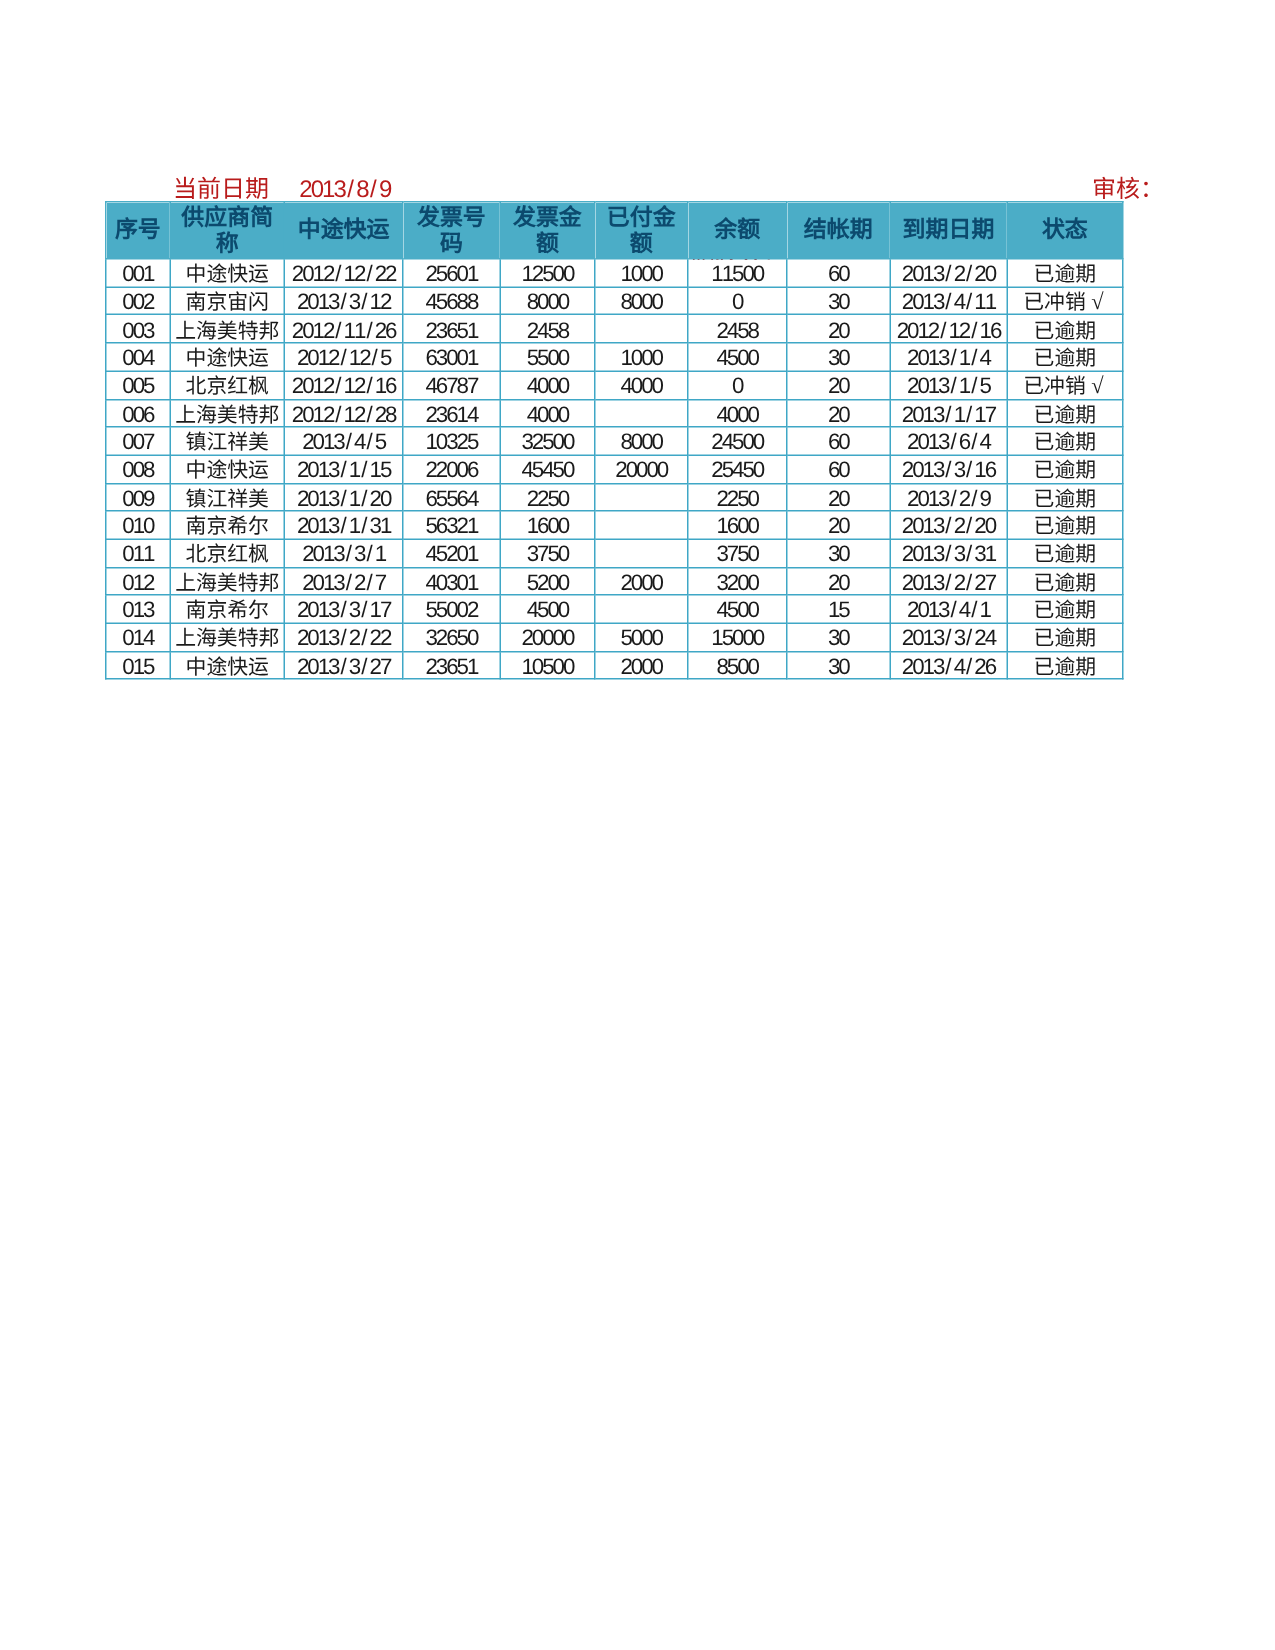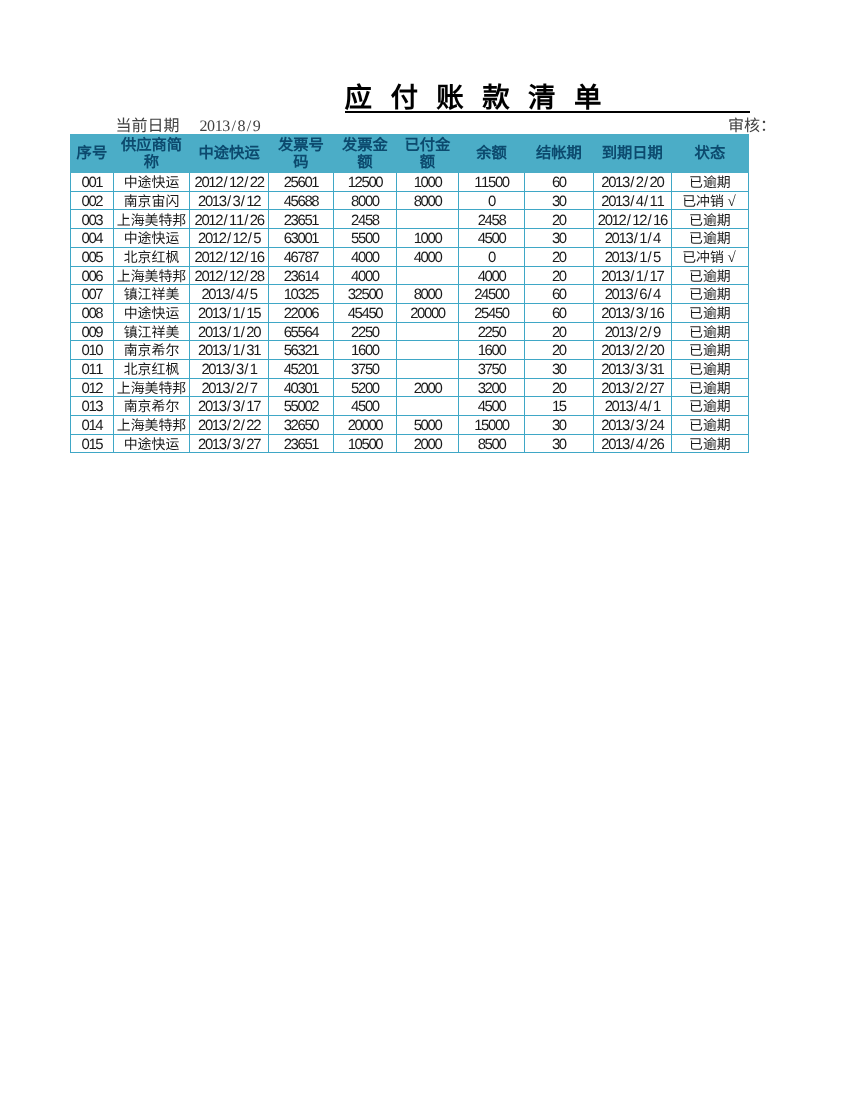--- a/index.html
+++ b/index.html
@@ -43,25 +43,25 @@
     font-size: 27.5px;
     font-weight: bold;
     line-height: 29px;
     letter-spacing: 18.4px;
     white-space: nowrap;
   }
 
   
   .sub {
     position: absolute;
-    font-family: Liberation Serif, serif;
+    font-family: Liberation Sans, sans-serif;
     font-size: 16px;
     line-height: 18px;
     white-space: nowrap;
-    color: #404040;
+    color: #b91c1c;
   }
   .sub .hw { width: 7.6px; }
   .sub-label-date { left: 115.4px; top: 118.1px; }
   .sub-date-val   { left: 199.5px; top: 117.5px; }
   .sub-maker      { left: 460.5px; top: 118.1px; margin-top: 44px; }
   .sub-auditor    { left: 728px; top: 118.1px; }
 
   
   table.grid {
     position: absolute;
@@ -100,23 +100,20 @@
     font-size: 13.9px;
     line-height: 14px;
   }
   table.grid tbody td .cv { display: block; position: relative; top: 2.3px; white-space: nowrap; }
 </style>
 </head>
 <body>
 
 <div class="sheet">
 
-  <div class="title-block">
-    <div class="title-text" id="title-text">应付账款清单</div>
-  </div>
 
   <div class="sub sub-label-date">当前日期</div>
   <div class="sub sub-date-val" id="date-val"><span class="hw">2</span><span class="hw">0</span><span class="hw">1</span><span class="hw">3</span><span class="hw">/</span><span class="hw">8</span><span class="hw">/</span><span class="hw">9</span></div>
   <div class="sub sub-maker">制表人：</div>
   <div class="sub sub-auditor">审核：</div>
 
   <table class="grid">
     <colgroup id="cg">
         <col style="width: 42.8px;">
         <col style="width: 76.4px;">

